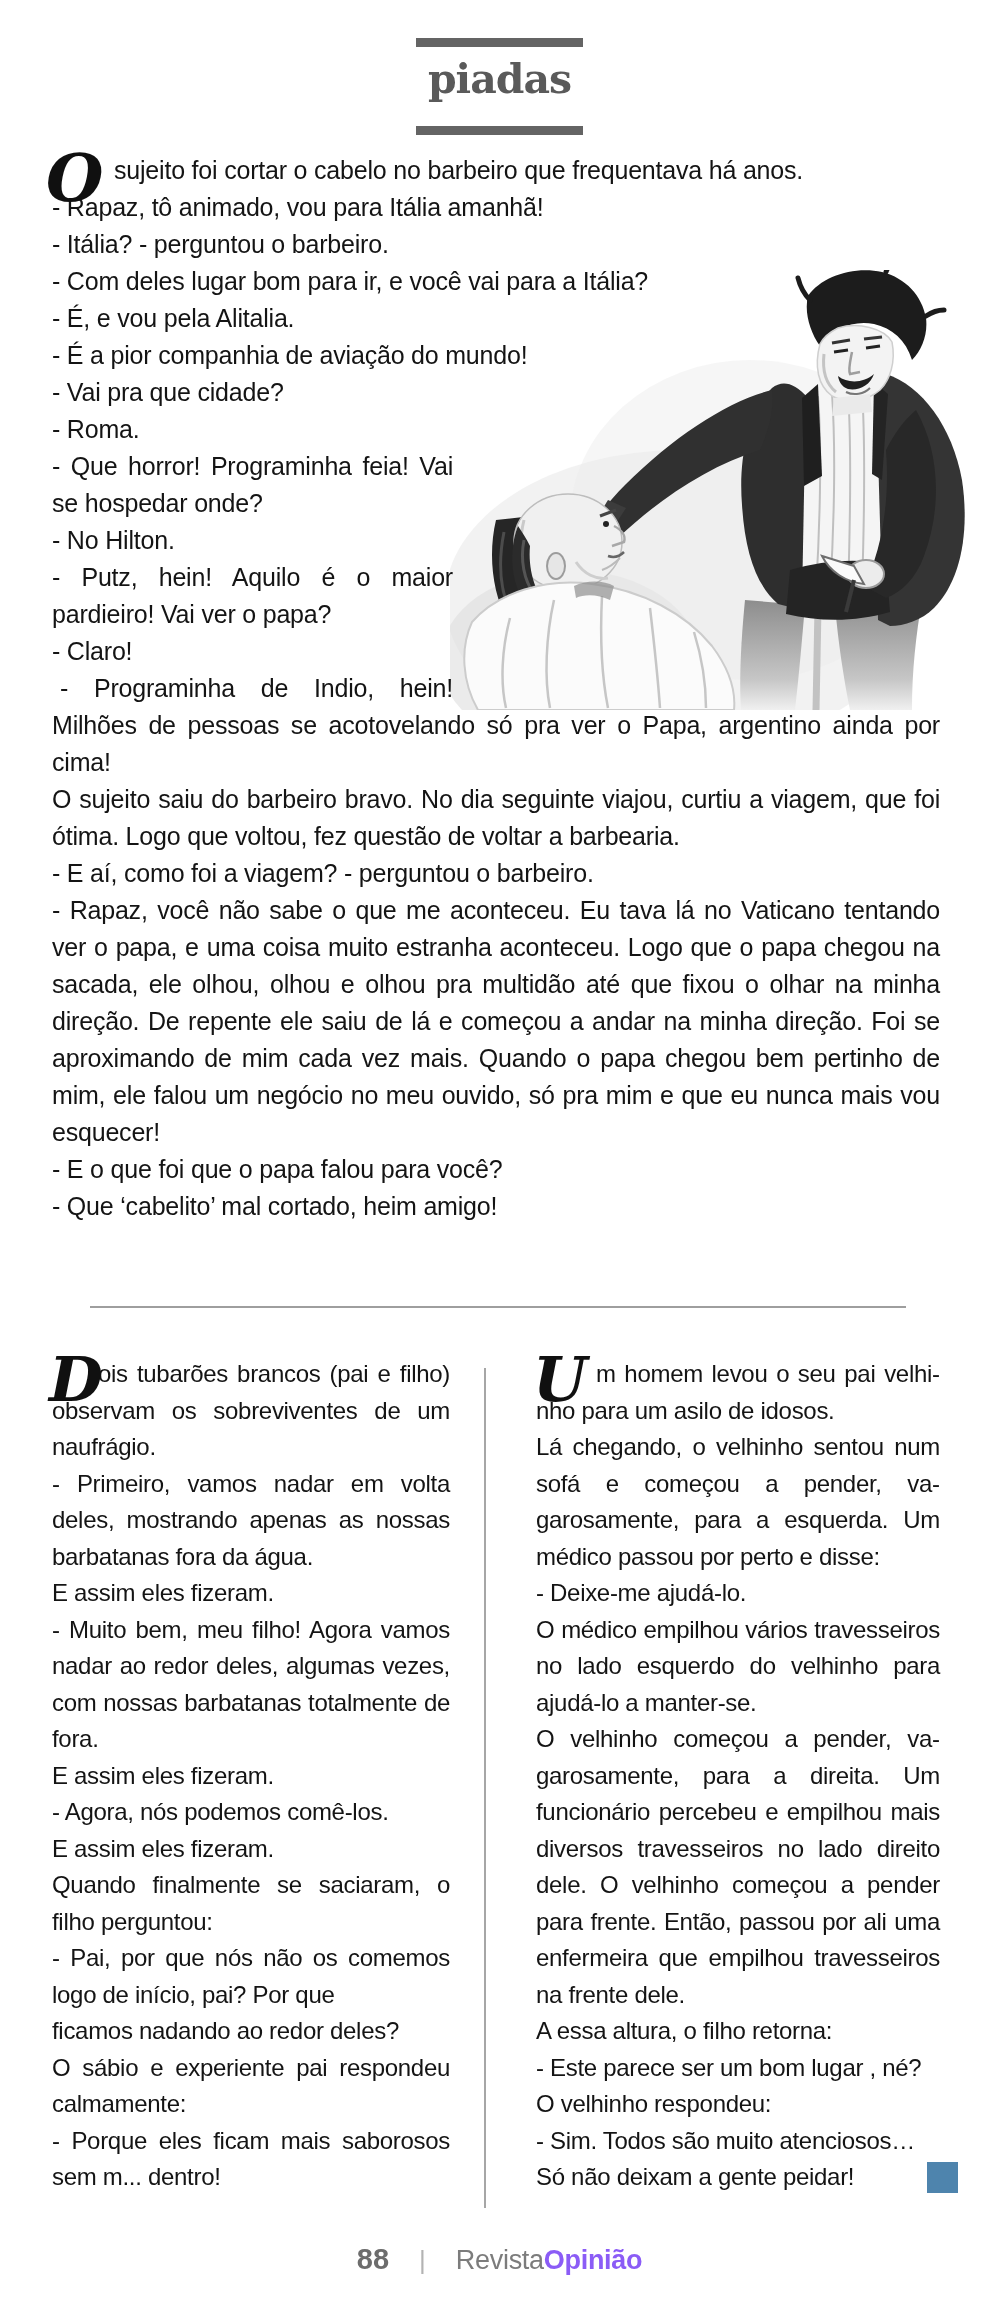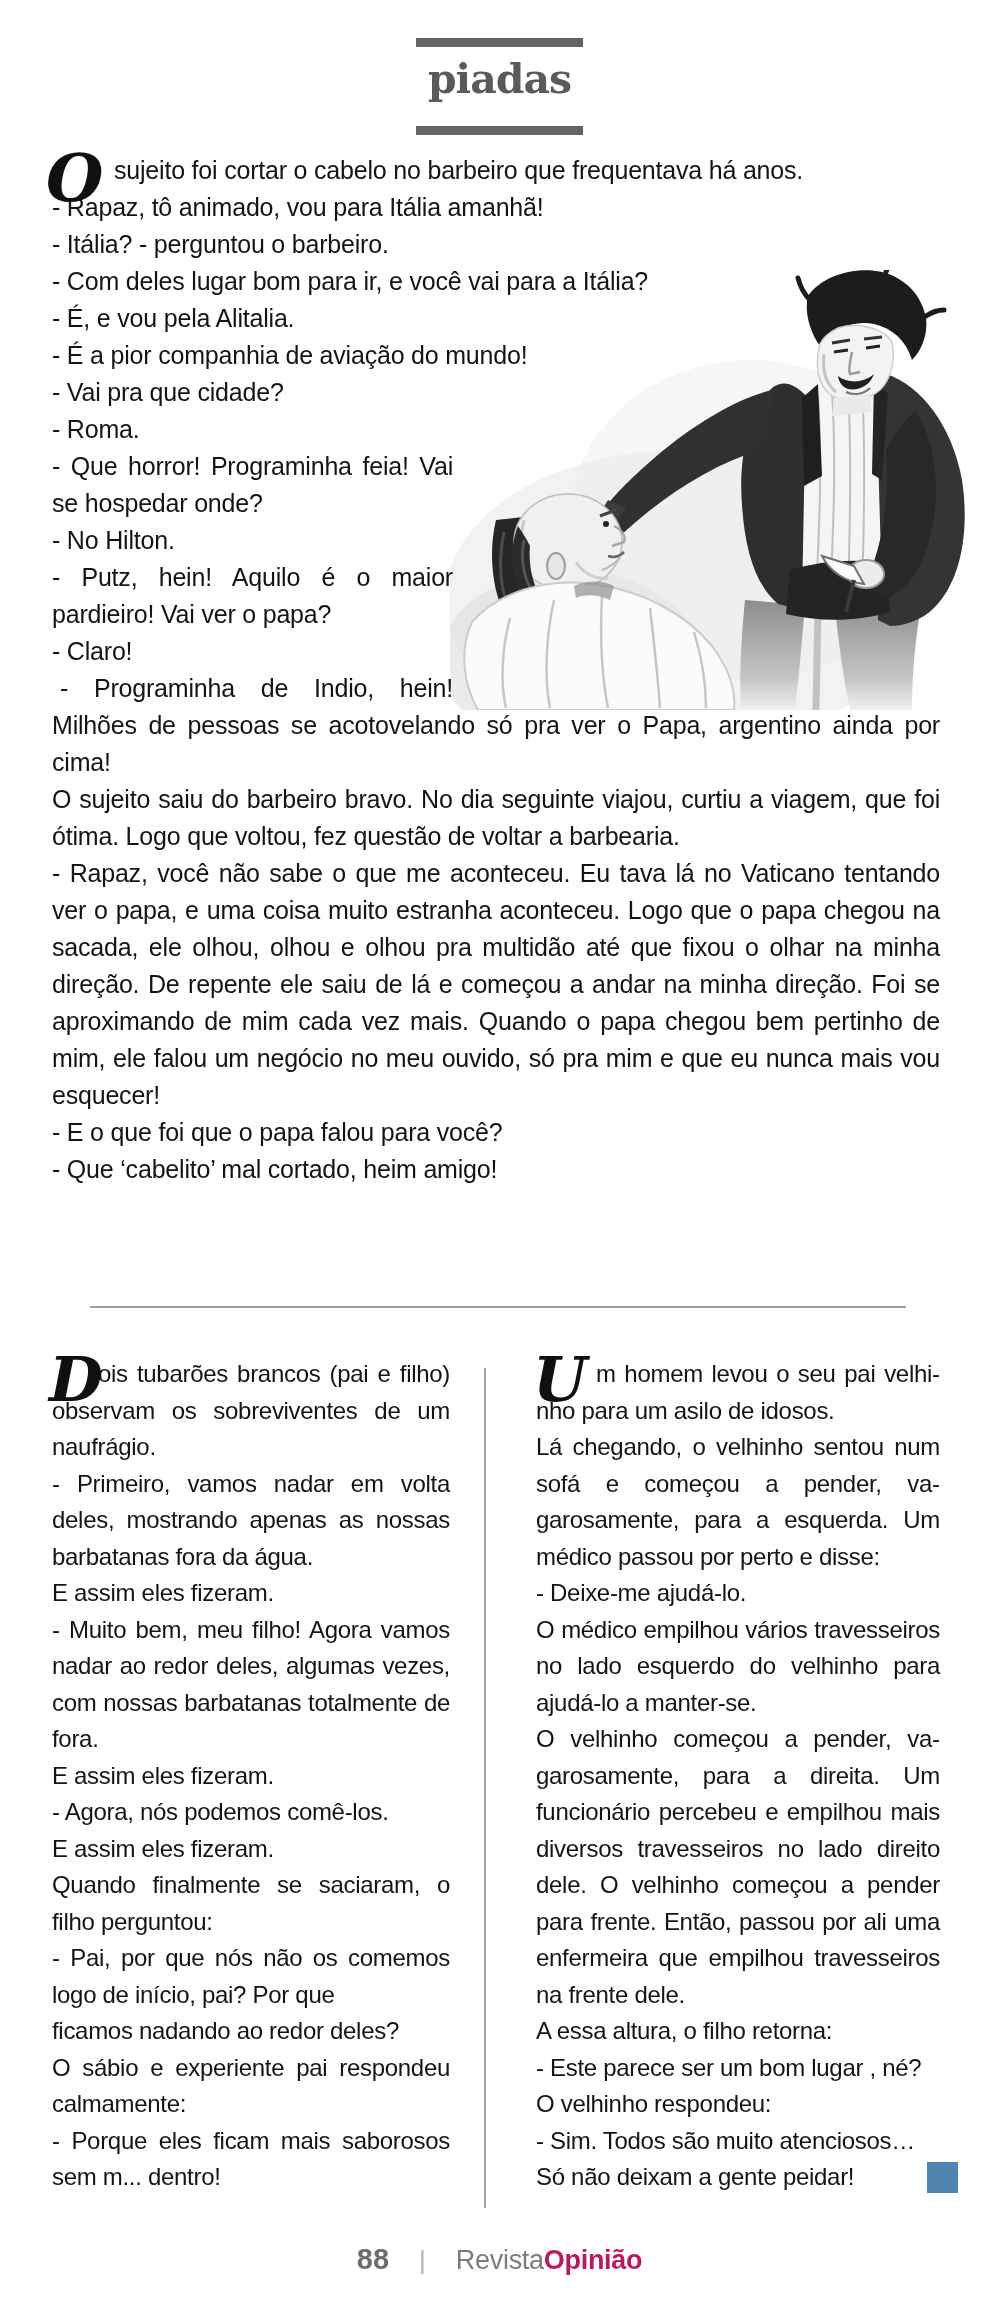--- a/index.html
+++ b/index.html
@@ -51,21 +51,21 @@
   .endsq { float:right; width:31px; height:31px; background:#4e84ad;
            margin:3px -18px 0 10px; }
 
   
   .footer { position:absolute; top:2243px; left:0; width:100%;
             display:flex; justify-content:center; align-items:baseline;
             gap:30px; }
   .f-num  { font-weight:bold; font-size:29px; color:#6d6d6d; }
   .f-sep  { font-size:26px; color:#b3b3b3; }
   .f-mark { font-size:27px; color:#7c7c7c; letter-spacing:-0.3px; }
-  .f-mark .bold { font-weight:bold; color:#be185d;margin-top:9px; }
+  .f-mark .bold { font-weight:bold; color:#8b5cf6;margin-top:9px; }
 </style>
 </head>
 <body>
 
 <header class="hdr">
   <div class="bar"></div>
   <h1>piadas</h1>
   <div class="bar"></div>
 </header>
 
@@ -173,20 +173,21 @@
   <p class="jp">- É, e vou pela Alitalia.</p>
   <p class="jp">- É a pior companhia de aviação do mundo!</p>
   <p class="jp"><span class="wrap-spacer"></span><span>- Vai pra que cidade?</span></p>
   <p class="jp">- Roma.</p>
   <p class="jp">- Que horror! Programinha feia! Vai se hospedar onde?</p>
   <p class="jp">- No Hilton.</p>
   <p class="jp">- Putz, hein! Aquilo é o maior pardieiro! Vai ver o papa?</p>
   <p class="jp">- Claro!</p>
   <p class="jp indent8">- Programinha de Indio, hein! Milhões de pessoas se acotovelando só pra ver o Papa, argentino ainda por cima!</p>
   <p class="jp">O sujeito saiu do barbeiro bravo. No dia seguinte viajou, curtiu a viagem, que foi ótima. Logo que voltou, fez questão de voltar a barbearia.</p>
+  <p class="jp">- E aí, como foi a viagem? - perguntou o barbeiro.</p>
   <p class="jp">- Rapaz, você não sabe o que me aconteceu. Eu tava lá no Vaticano tentando ver o papa, e uma coisa muito estranha aconteceu. Logo que o papa chegou na sacada, ele olhou, olhou e olhou pra multidão até que fixou o olhar na minha direção. De repente ele saiu de lá e começou a andar na minha dire­ção. Foi se aproximando de mim cada vez mais. Quando o papa chegou bem pertinho de mim, ele falou um negócio no meu ouvido, só pra mim e que eu nunca mais vou esquecer!</p>
   <p class="jp">- E o que foi que o papa falou para você?</p>
   <p class="jp">- Que ‘cabelito’ mal cortado, heim amigo!</p>
 </section>
 
 <div class="hrule"></div>
 <div class="vrule"></div>
 
 <section class="columns">
   <div class="col colL">

